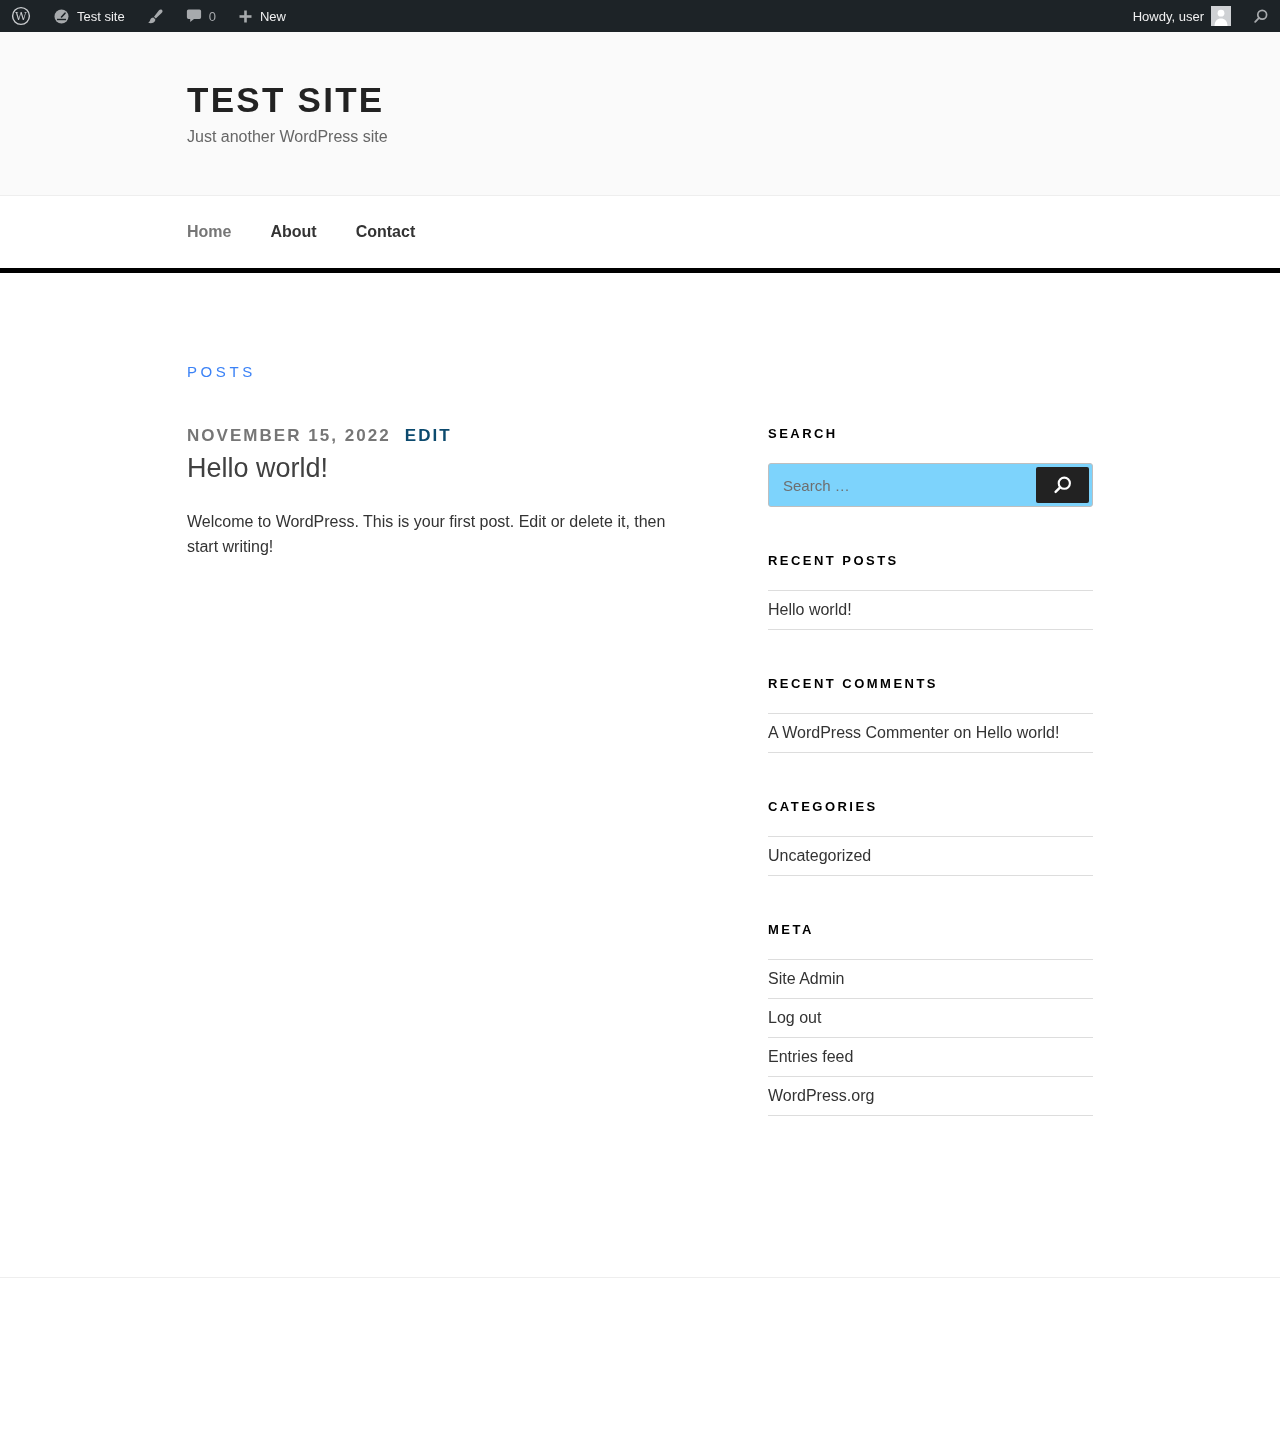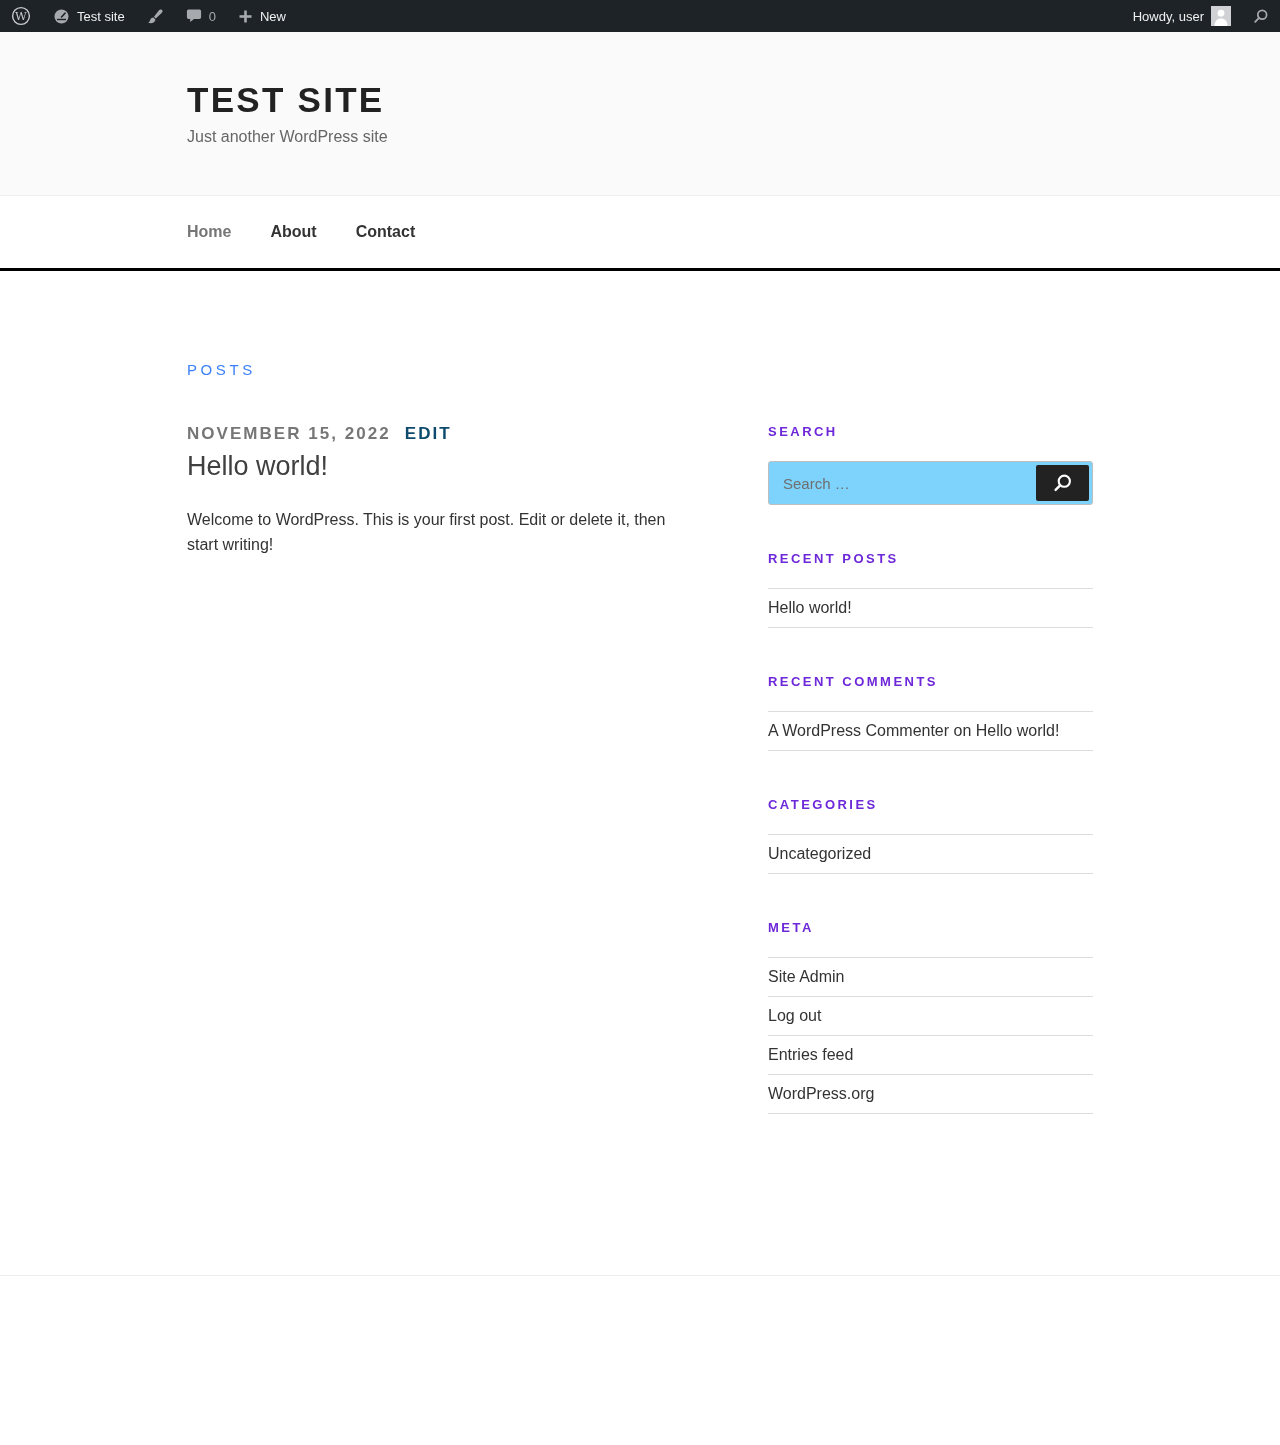--- a/index.html
+++ b/index.html
@@ -49,21 +49,21 @@
     letter-spacing: 0.065em;
     color: #222;
     cursor: pointer;
   }
   .site-tagline { margin: 0; font-size: 16px; color: #666; }
 
   
   .main-nav {
     background: #fff;
     border-top: 1px solid #eee;
-    border-bottom: 3px solid #000000;
+    border-bottom: 5px solid #000000;
   }
   .main-nav ul {
     width: 906px; margin: 0 auto; padding: 0;
     list-style: none; display: flex;
   }
   .main-nav li {
     padding: 27px 0;
     margin-right: 39px;
     font-size: 16px;
     font-weight: 700;
@@ -101,21 +101,21 @@
   }
   .entry-body { margin: 0; font-size: 16px; line-height: 1.55; color: #333; }
 
   
   .widget { margin-bottom: 46px; }
   .widget-title {
     margin: 0 0 22px;
     font-size: 13px;
     font-weight: 800;
     letter-spacing: 0.19em;
-    color: #6d28d9;
+    color: #000000;
   }
   .search-form {
     display: flex;
     border: 1px solid #bfbfbf;
     border-radius: 3px;
     padding: 3px;
     background: #7dd3fc;
     height: 44px;
   }
   .search-form input {

